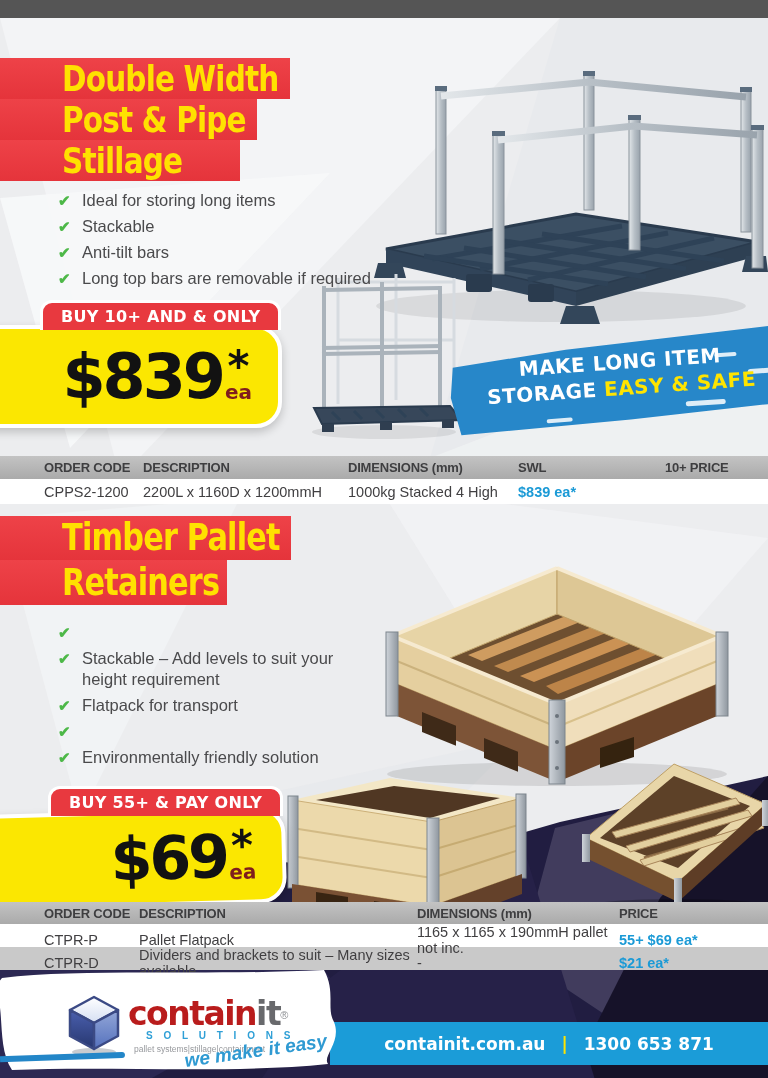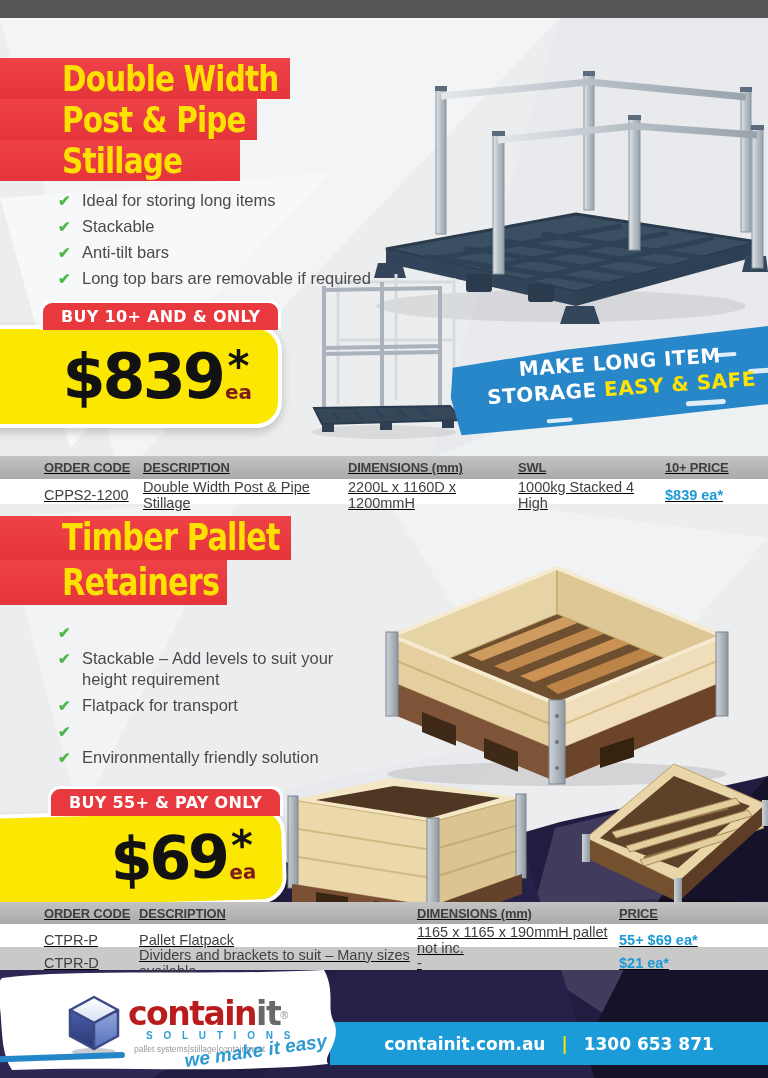--- a/index.html
+++ b/index.html
@@ -34,21 +34,21 @@
   .unit{font-family:"DejaVu Sans",sans-serif;font-weight:bold;color:#7f1d1d;font-size:20px;line-height:1;}
 
   
   .ribbon{position:absolute;left:448px;top:316px;width:346px;height:92px;transform:rotate(-4deg);z-index:5;}
   .ribbon-line{position:absolute;width:100%;text-align:center;font-family:"DejaVu Sans",sans-serif;
                font-weight:bold;font-size:20px;color:#fff;letter-spacing:.5px;}
   .ribbon-yellow{color:#ffe400;}
 
   
   .tbl{position:absolute;left:0;width:768px;z-index:6;}
-  .tr{display:grid;align-items:center;padding-left:44px;box-sizing:border-box;text-decoration:underline;}
+  .tr{display:grid;align-items:center;padding-left:44px;box-sizing:border-box;}
   .t1{grid-template-columns:99px 205px 170px 147px auto;}
   .t2{grid-template-columns:95px 278px 202px auto;}
   .thead{background:linear-gradient(180deg,#c3c3c3,#aaaaaa);height:23px;}
   .thead span{font-size:13px;font-weight:bold;color:#3e3e40;letter-spacing:-0.2px;}
   .trow{background:#fff;height:25px;}
   .trow span{font-size:14.5px;color:#403f41;}
   .trow .price{color:#1b9ad6;font-weight:bold;}
   .trow.alt{background:#c9c9c9;}
 
   
@@ -223,21 +223,20 @@
   <div class="tbl" style="top:438px;">
     <div class="tr t1 thead">
       <span>ORDER CODE</span>
       <span>DESCRIPTION</span>
       <span>DIMENSIONS  (mm)</span>
       <span>SWL</span>
       <span>10+ PRICE</span>
     </div>
     <div class="tr t1 trow">
       <span>CPPS2-1200</span>
-      <span>Double Width Post &amp; Pipe Stillage</span>
       <span>2200L x 1160D x 1200mmH</span>
       <span>1000kg Stacked 4 High</span>
       <span class="price">$839 ea*</span>
     </div>
   </div>
 
   <svg class="abs" style="left:352px;top:468px;z-index:2;" width="410" height="300" viewBox="0 0 410 300">
     <defs>
       <linearGradient id="metal" x1="0" y1="0" x2="1" y2="0">
         <stop offset="0" stop-color="#cfd4da"></stop>

